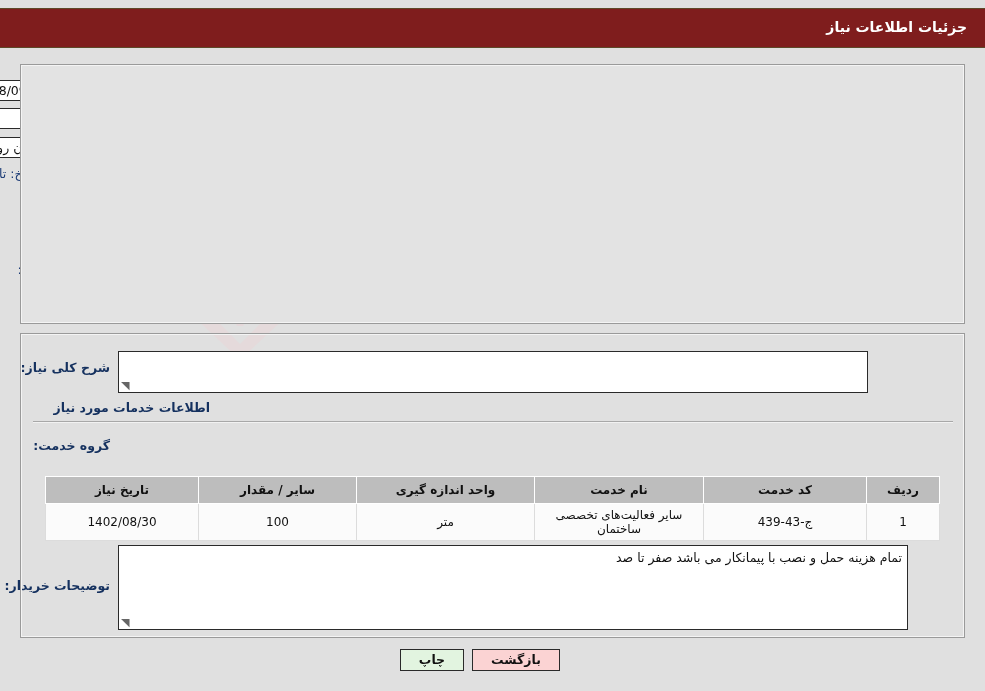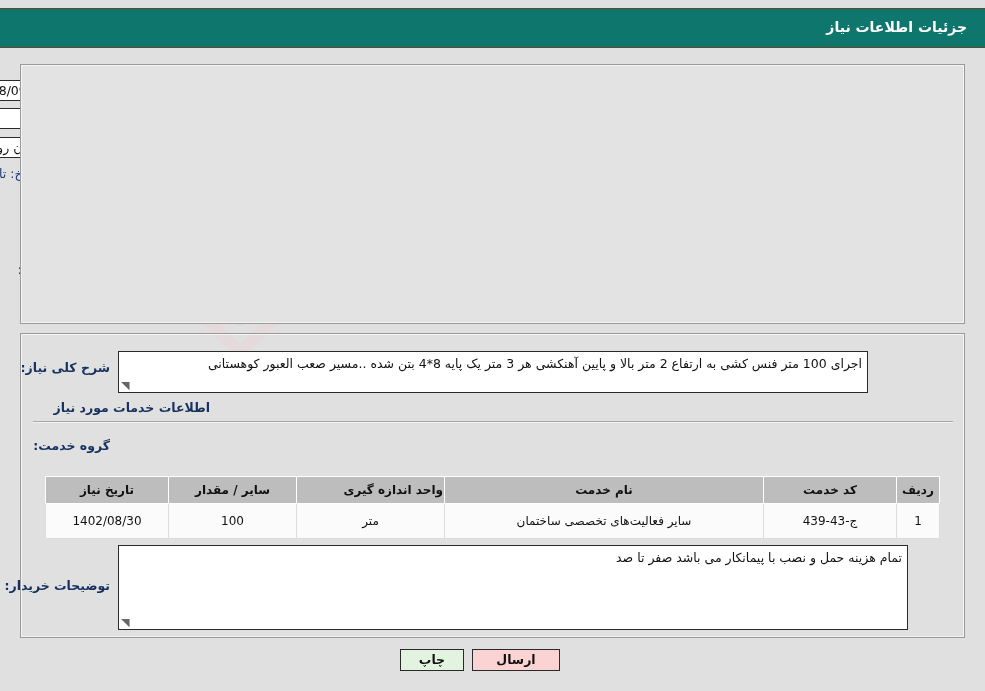--- a/index.html
+++ b/index.html
@@ -58,21 +58,21 @@
     width: 52px; height: 62px;
     background: #f3c9cd;
     clip-path: polygon(0% 0%, 20% 0%, 50% 72%, 80% 0%, 100% 0%, 56% 100%, 44% 100%);
   }
 
   
   #titlebar {
     position: absolute;
     left: 0; top: 8px;
     width: 985px; height: 40px;
-    background: #0f766e;
+    background: #7f1d1d;
     border-top: 1px solid #5e4828;
     border-bottom: 1px solid #5e4828;
     box-sizing: border-box;
     z-index: 3;
   }
   #titlebar .title {
     position: absolute;
     right: 18px; top: 10px;
     color: #ffffff;
     font-size: 14px;
@@ -212,21 +212,21 @@
     border: 1px solid #b5b5b5;
   }
   #svc-table th {
     background: #bdbdbd;
     color: #111;
     font-weight: bold;
     font-size: 12px;
     height: 26px;
     border: 1px solid #ffffff;
     text-align: center;
-    padding: 0 1px;
+    padding: 0 16px;
   }
   #svc-table td {
     background: #fbfbfb;
     height: 26px;
     border: 1px solid #dcdcdc;
     text-align: center;
     font-size: 12px;
     color: #111;
     padding: 4px 4px;
   }
@@ -314,36 +314,35 @@
   <div class="radio on" style="right:700px; top:297px;"></div>
   <div class="radio-lbl" style="right:638px; top:295px;">متوسط</div>
 
   <div class="chk" style="right:608px; top:296px;"></div>
   <div class="plaintext" style="right:121px; top:296px;">پرداخت تمام یا بخشی از مبلغ خرید،از محل "اسناد خزانه اسلامی" خواهد بود.</div>
 
   <div class="panel" id="panel-mid"></div>
 
   <div class="sec-head" style="right:875px; top:360px;margin-left:8px;">شرح کلی نیاز:</div>
   <div class="ta" style="right:117px; top:351px; width:750px; height:42px;">
-    <span>اجرای 100 متر فنس کشی به ارتفاع 2 متر بالا و پایین آهنکشی هر 3 متر یک پایه 8*4 بتن شده ..مسیر صعب العبور کوهستانی</span>
     <span class="grip">◤</span>
   </div>
 
   <div class="sec-head" style="right:775px; top:400px;">اطلاعات خدمات مورد نیاز</div>
   <div class="divider" style="right:32px; top:421px; width:920px;"></div>
 
   <div class="sec-head" style="right:875px; top:438px;">گروه خدمت:</div>
 
   <table id="svc-table">
     <thead>
       <tr>
         <th style="width:40px;">ردیف</th>
         <th style="width:130px;margin-top:48px;">کد خدمت</th>
         <th>نام خدمت</th>
-        <th style="width:145px;text-align:right;">واحد اندازه گیری</th>
+        <th style="width:145px;">واحد اندازه گیری</th>
         <th style="width:125px;">سایر / مقدار</th>
         <th style="width:120px;">تاریخ نیاز</th>
       </tr>
     </thead>
     <tbody>
       <tr>
         <td>1</td>
         <td>ج-43-439</td>
         <td>سایر فعالیت‌های تخصصی ساختمان</td>
         <td>متر</td>
@@ -352,16 +351,16 @@
       </tr>
     </tbody>
   </table>
 
   <div class="sec-head" style="right:875px; top:578px;">توضیحات خریدار:</div>
   <div class="ta" style="right:77px; top:545px; width:790px; height:85px;padding-left:32px;">
     <span>تمام هزینه حمل و نصب با پیمانکار می باشد صفر تا صد</span>
     <span class="grip">◤</span>
   </div>
 
-  <div class="btn" id="btn-back" style="right:425px; top:649px; width:88px;">ارسال</div>
+  <div class="btn" id="btn-back" style="right:425px; top:649px; width:88px;">بازگشت</div>
   <div class="btn" id="btn-print" style="right:521px; top:649px; width:64px;">چاپ</div>
 
 </div>
 
 </body></html>

